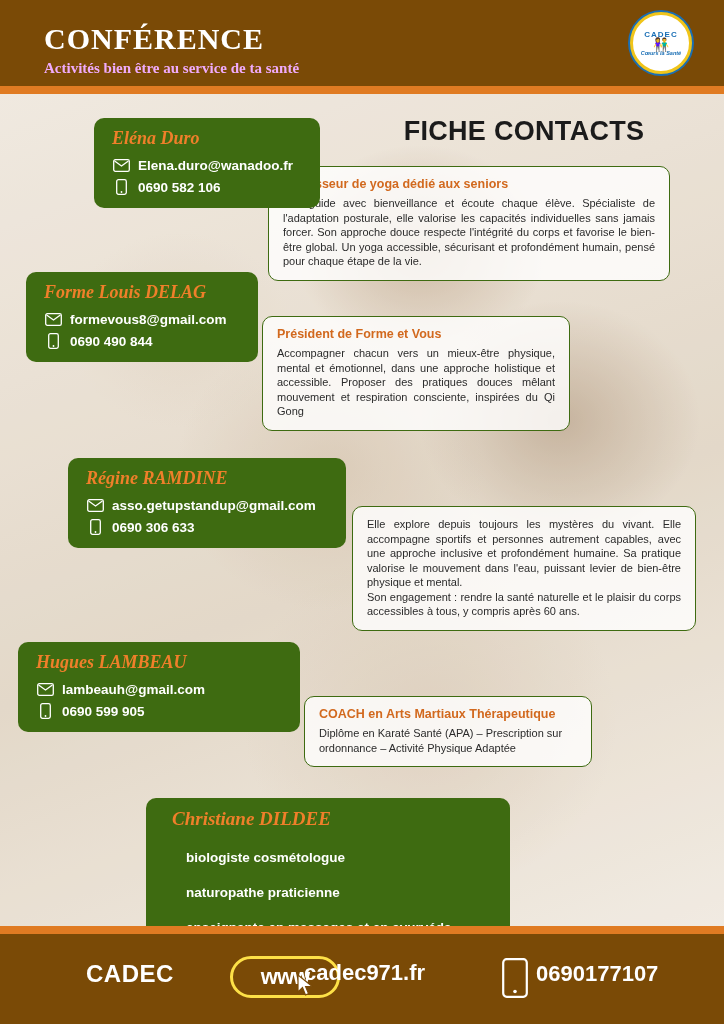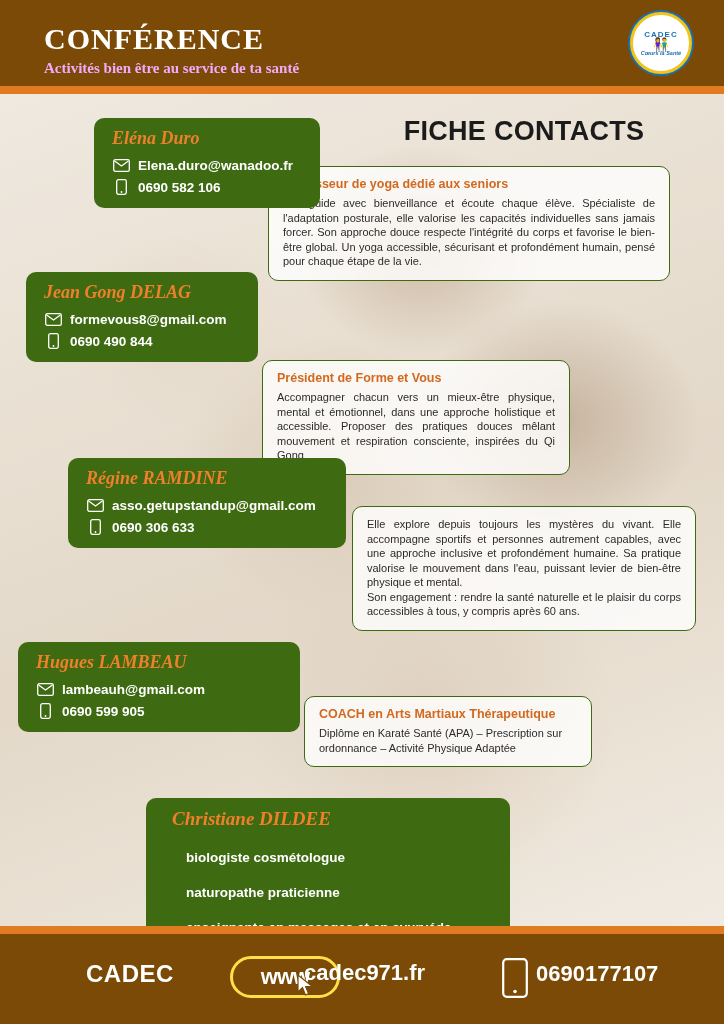--- a/index.html
+++ b/index.html
@@ -119,21 +119,21 @@
   .desc-card .db {
     color:#2b2b2b;
     font-size:11px; line-height:14.5px;
     text-align:justify;
   }
 
   
   #card-name-1 { left:94px; top:118px; width:226px; }
   #card-desc-1 { left:268px; top:166px; width:402px; }
   #card-name-2 { left:26px; top:272px; width:232px; }
-  #card-desc-2 { left:262px; top:316px; width:308px;margin-top:44px; }
+  #card-desc-2 { left:262px; top:316px; width:308px; }
   #card-name-3 { left:68px; top:458px; width:278px; }
   #card-desc-3 { left:352px; top:506px; width:344px; }
   #card-name-4 { left:18px; top:642px; width:282px; }
   #card-desc-4 { left:304px; top:696px; width:288px; }
   #card-name-5 { left:146px; top:798px; width:364px; padding-bottom:18px; }
 
   #card-name-5 .nm { font-size:19px; margin-bottom:10px; }
   #card-name-5 .plain {
     color:#ffffff; font-size:13.5px; font-weight:700;
     margin-top:20px; padding-left:22px;
@@ -211,21 +211,21 @@
       </span>
     <span>0690 582 106</span>
   </div>
 </div>
 <div class="desc-card" id="card-desc-1">
   <div class="dt">Professeur de yoga dédié aux seniors</div>
   <div class="db">Elle guide avec bienveillance et écoute chaque élève. Spécialiste de l'adaptation posturale, elle valorise les capacités individuelles sans jamais forcer. Son approche douce respecte l'intégrité du corps et favorise le bien-être global. Un yoga accessible, sécurisant et profondément humain, pensé pour chaque étape de la vie.</div>
 </div>
 
 <div class="name-card" id="card-name-2">
-  <div class="nm">Jean Gong DELAG</div>
+  <div class="nm">Forme Louis DELAG</div>
   <div class="contact-line">
     <span class="ic">
         <svg width="17" height="13" viewBox="0 0 17 13">
           <rect x="0.7" y="0.7" width="15.6" height="11.6" rx="1.6" fill="none" stroke="#fff" stroke-width="1.3"></rect>
           <path d="M1.6 2 L8.5 7 L15.4 2" fill="none" stroke="#fff" stroke-width="1.3"></path>
         </svg>
       </span>
     <span>formevous8@gmail.com</span>
   </div>
   <div class="contact-line">

